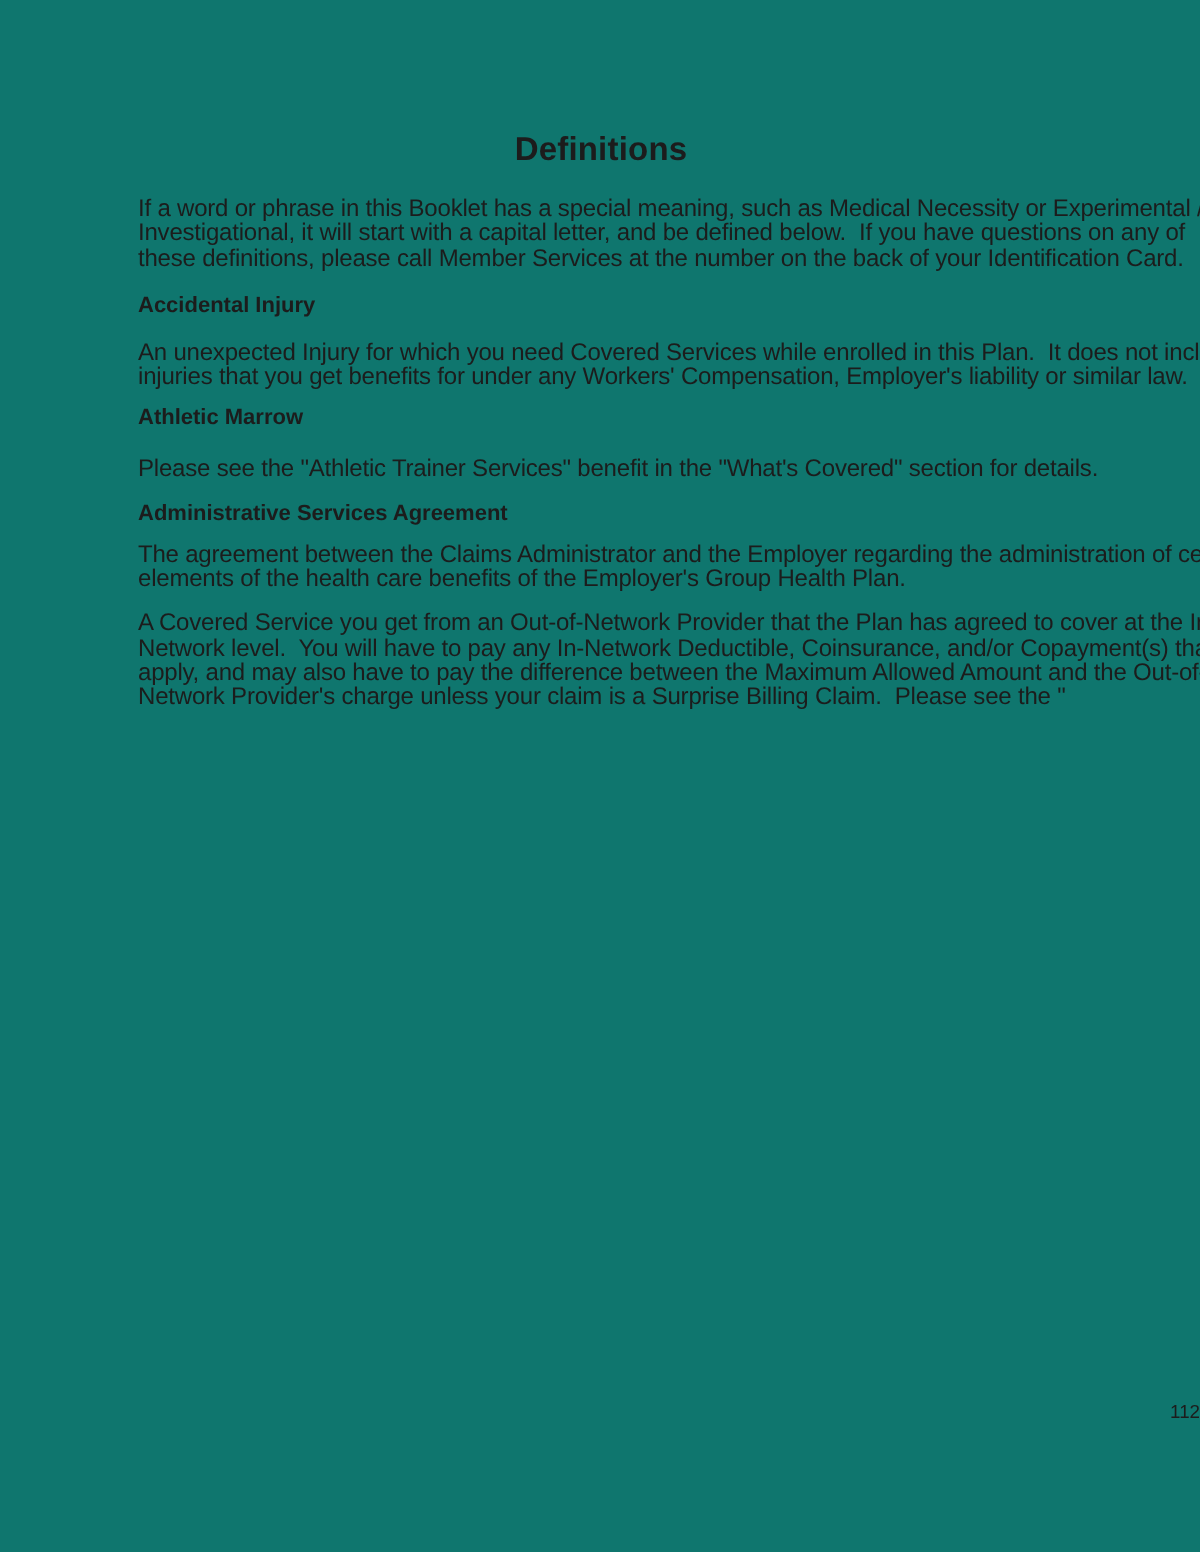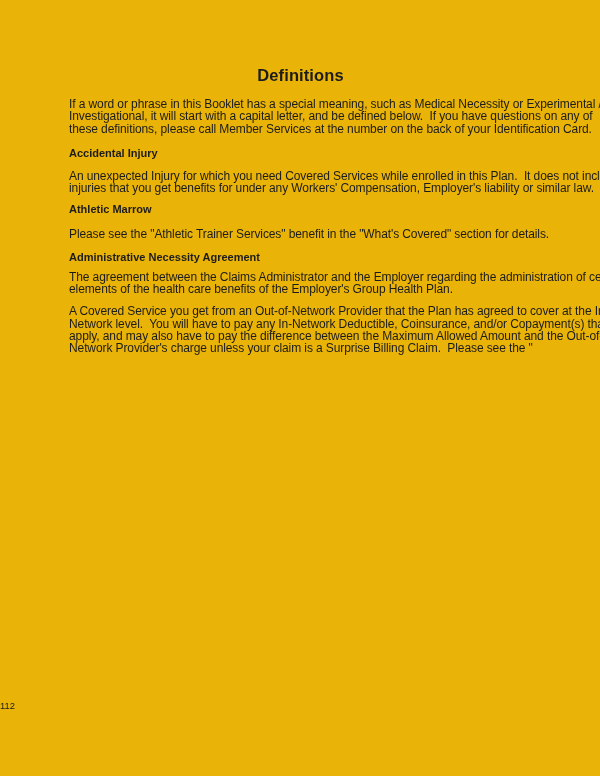--- a/index.html
+++ b/index.html
@@ -4,21 +4,21 @@
 <style>
   html, body {
     margin: 0;
     padding: 0;
     background: #ffffff;
   }
   .page {
     position: relative;
     width: 600px;
     height: 776px;
-    background: #eab308;
+    background: #0f766e;
     font-family: "Liberation Sans", sans-serif;
     color: #1c1c1c;
     overflow: hidden;
   }
   .content {
     padding: 0 68px 0 69px;
   }
   .doc-title {
     margin: 0;
     padding-top: 65px;
@@ -55,21 +55,21 @@
   .s4 .body-text       { margin-top: 12px; }
   .s5 .section-heading { margin-top: 10px; }
   .s5 .body-text       { margin-top: 7px; }
   .s6 .section-heading { margin-top: 9px; }
   .s6 .body-text       { margin-top: 10px; }
   .page-number {
     position: absolute;
     left: 0;
     top: 700px;
     width: 100%;
-    text-align: left;
+    text-align: right;
     font-size: 9.4px;
     line-height: 12px;
     color: #1c1c1c;
   }
 </style>
 </head>
 <body>
 
 <div class="page">
   <div class="content">
@@ -87,21 +87,21 @@
     </div>
 
 
 
     <div class="section s4">
       <h2 class="section-heading">Athletic Marrow</h2>
       <p class="body-text">Please see the "Athletic Trainer Services" benefit in the "What's Covered" section for details.</p>
     </div>
 
     <div class="section s5">
-      <h2 class="section-heading">Administrative Necessity Agreement</h2>
+      <h2 class="section-heading">Administrative Services Agreement</h2>
       <p class="body-text">The agreement between the Claims Administrator and the Employer regarding the administration of certain
 elements of the health care benefits of the Employer's Group Health Plan.</p>
     </div>
 
     <div class="section s6">
       <p class="body-text">A Covered Service you get from an Out-of-Network Provider that the Plan has agreed to cover at the In-
 Network level.  You will have to pay any In-Network Deductible, Coinsurance, and/or Copayment(s) that
 apply, and may also have to pay the difference between the Maximum Allowed Amount and the Out-of-
 Network Provider's charge unless your claim is a Surprise Billing Claim.  Please see the "</p>
     </div>

